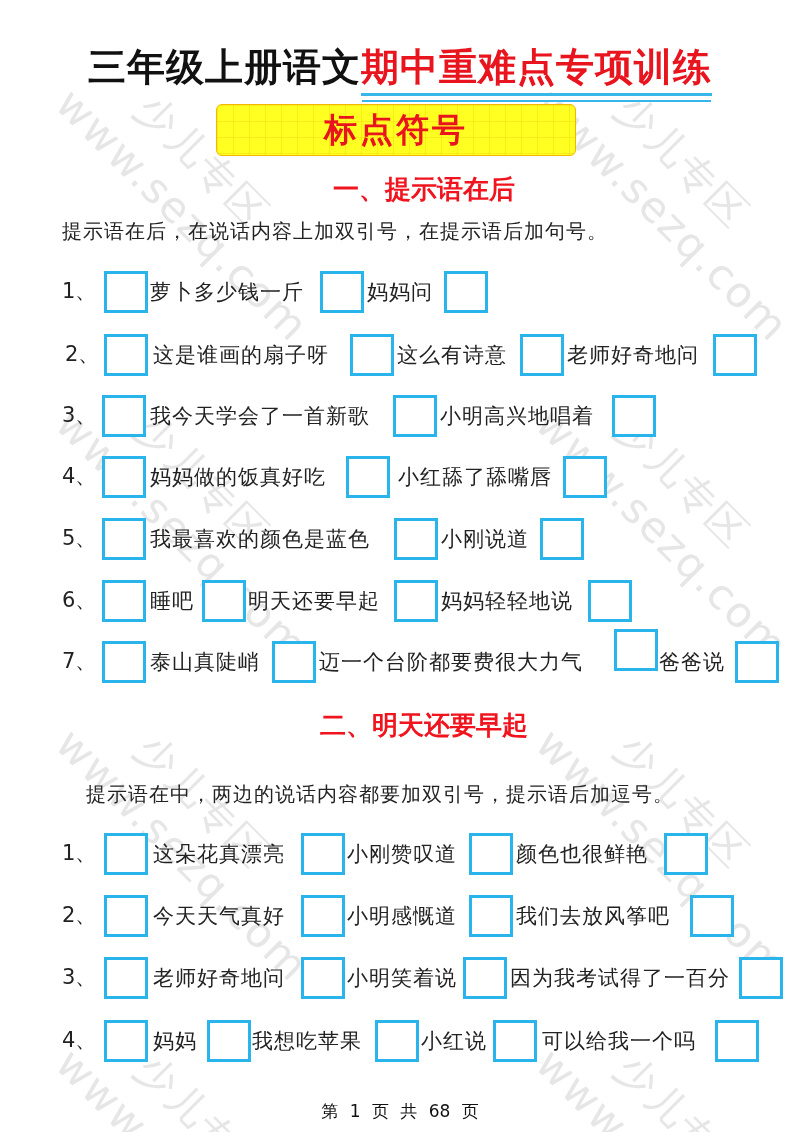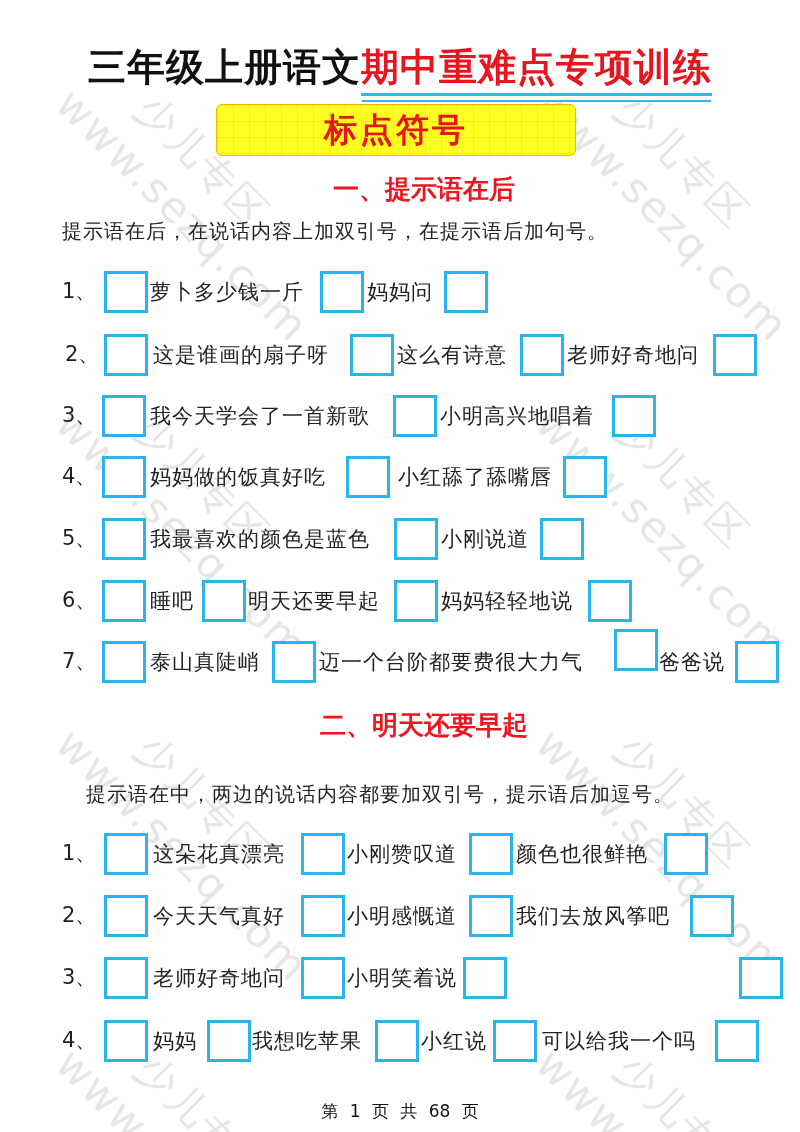--- a/index.html
+++ b/index.html
@@ -137,20 +137,21 @@
   <div class="box" style="left:690px;"></div>
 </div>
 
 <div class="row" style="left:0;top:957px;width:800px;">
   <span class="num" style="left:62px;">3、</span>
   <div class="box" style="left:104px;"></div>
   <span class="txt" style="left:153px;">老师好奇地问</span>
   <div class="box" style="left:301px;"></div>
   <span class="txt" style="left:347px;">小明笑着说</span>
   <div class="box" style="left:463px;"></div>
+  <span class="txt" style="left:510px;">因为我考试得了一百分</span>
   <div class="box" style="left:739px;"></div>
 </div>
 
 <div class="row" style="left:0;top:1020px;width:800px;">
   <span class="num" style="left:62px;">4、</span>
   <div class="box" style="left:104px;"></div>
   <span class="txt" style="left:153px;">妈妈</span>
   <div class="box" style="left:207px;"></div>
   <span class="txt" style="left:252px;">我想吃苹果</span>
   <div class="box" style="left:375px;"></div>

